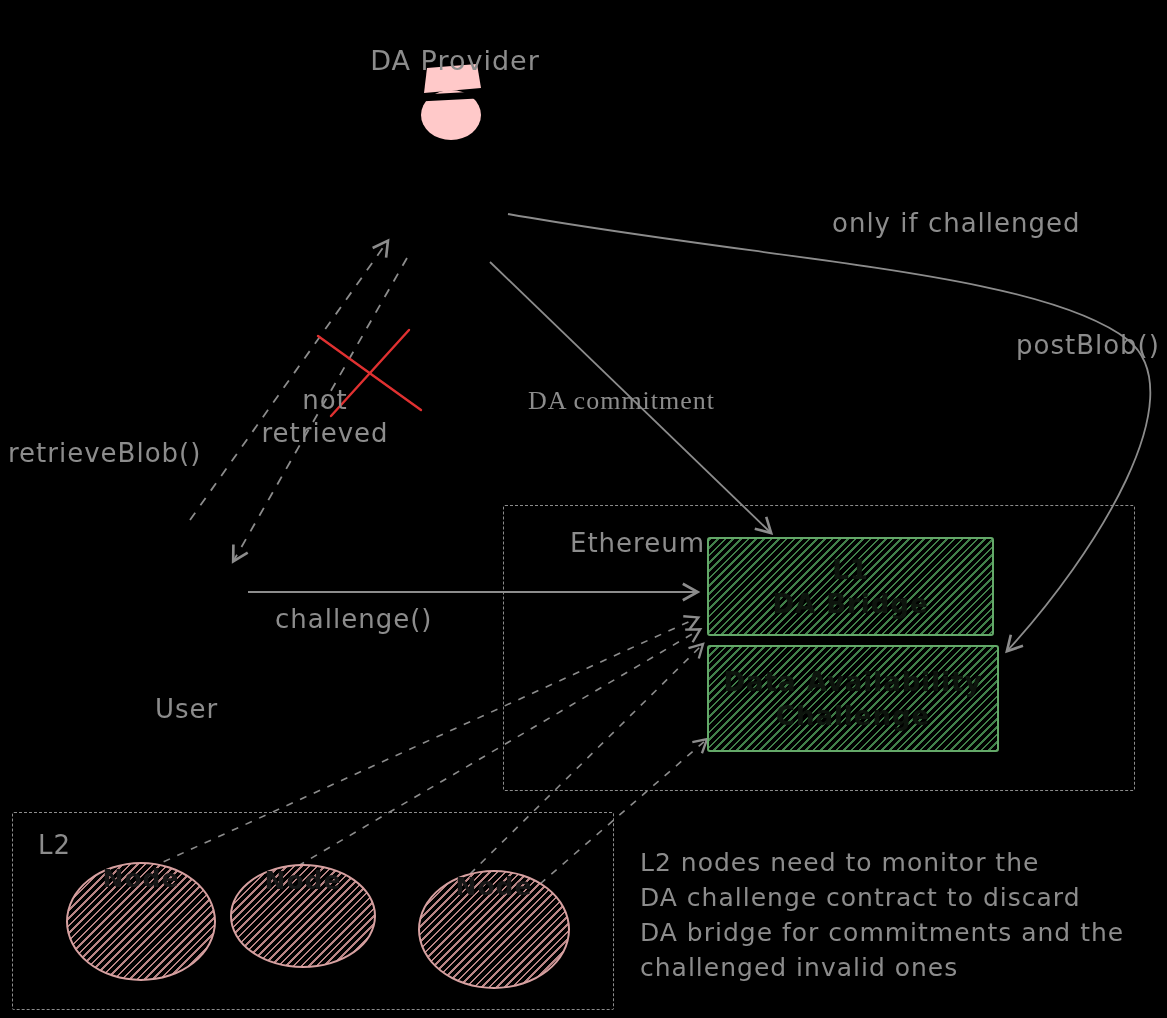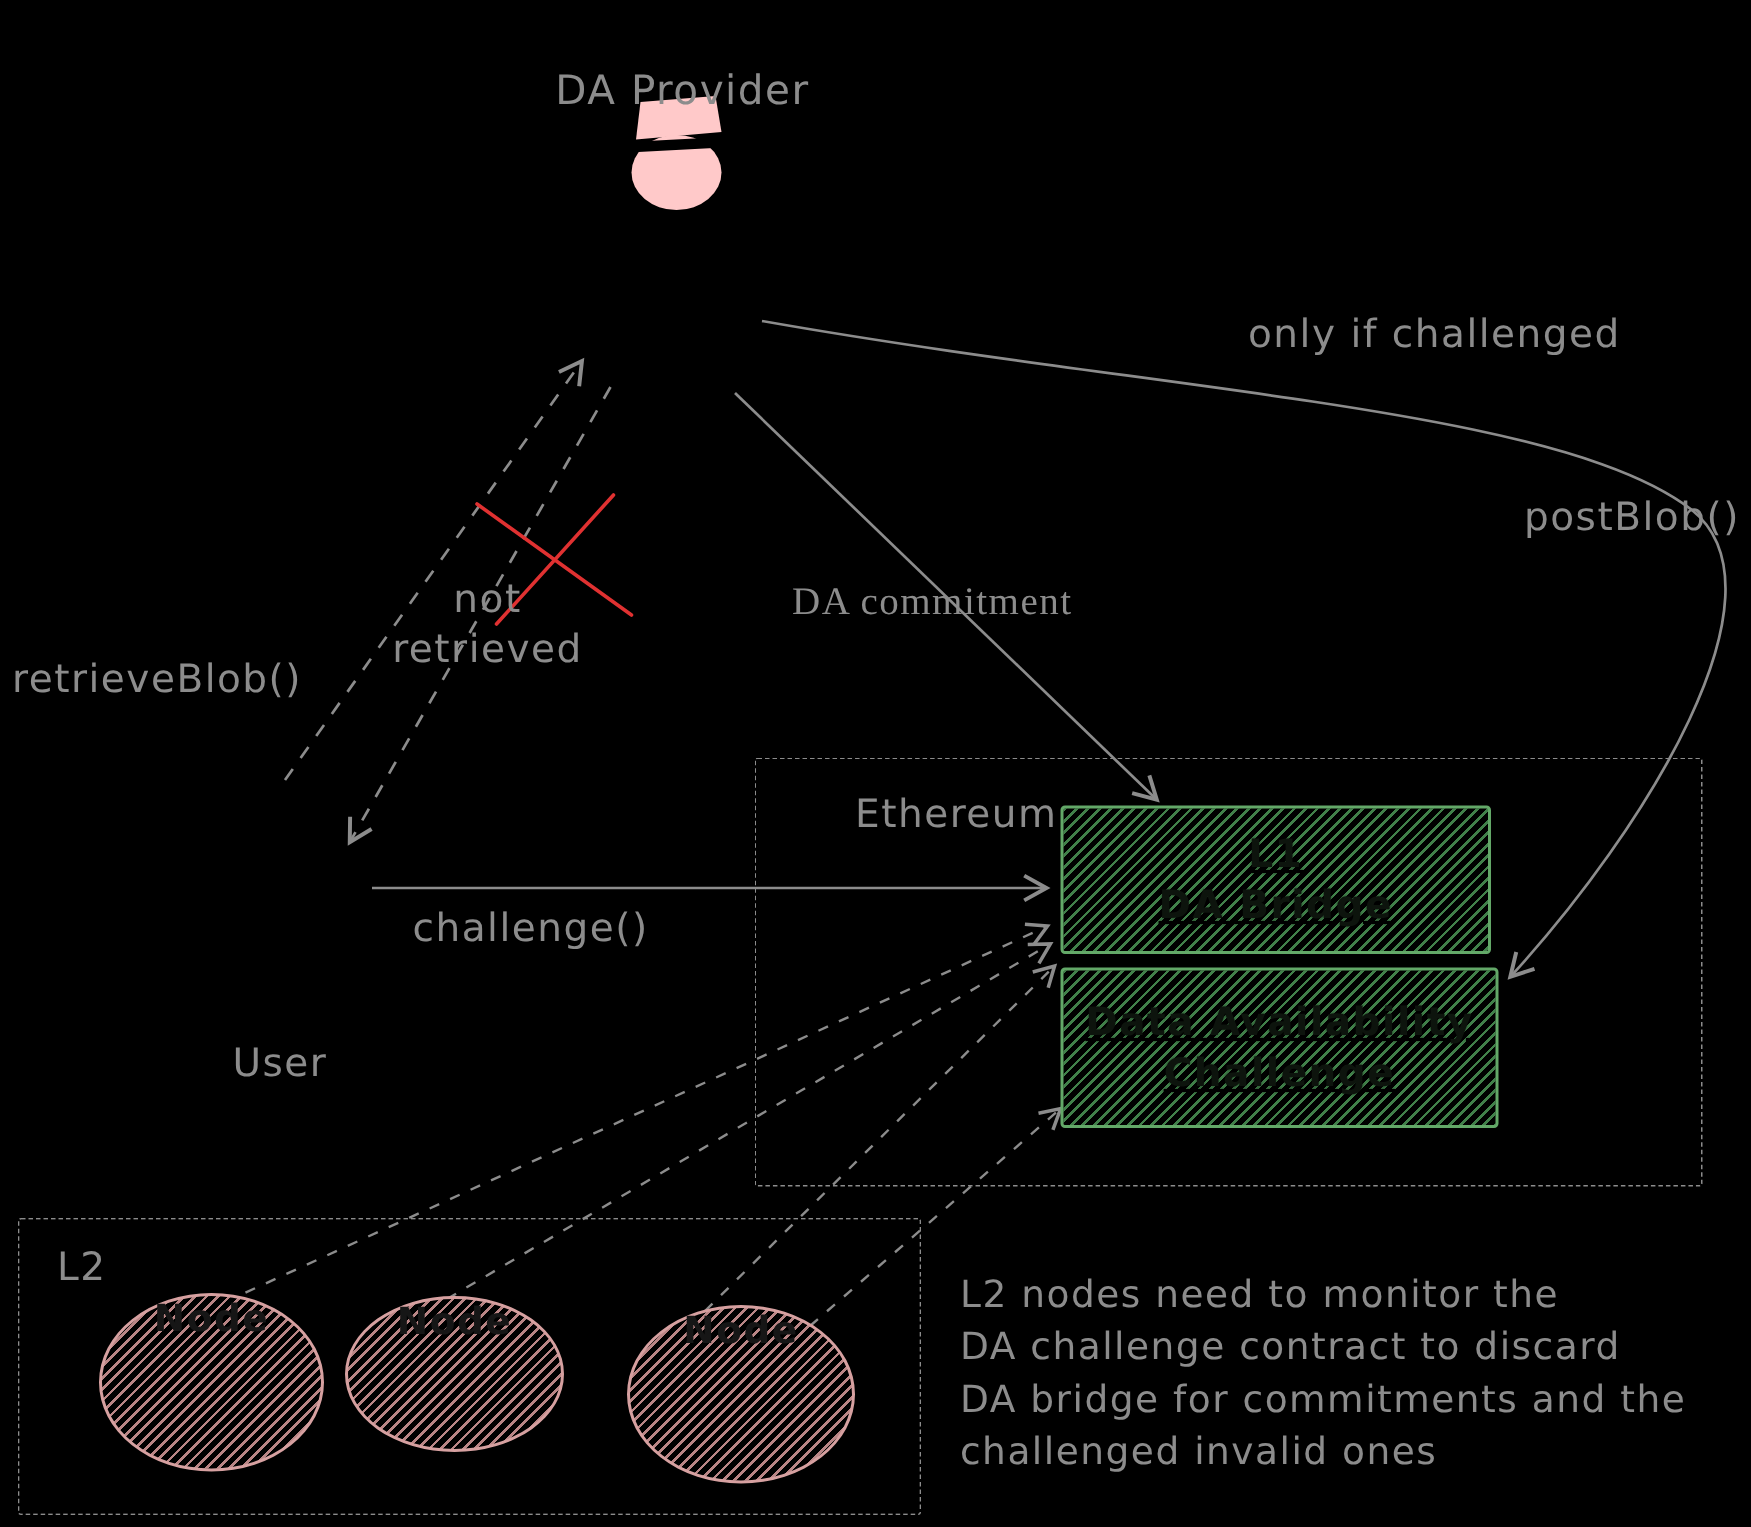--- a/index.html
+++ b/index.html
@@ -14,21 +14,21 @@
   }
   .label.center{text-align:center;}
   .dashed-box{
     position:absolute;border:1.8px dashed #8c8c8c;border-radius:2px;z-index:2;
   }
   .hatch-green{
     position:absolute;z-index:2;
     border:2px solid #63a868;border-radius:3px;
     background-color:#000;
     background-image:repeating-linear-gradient(135deg,#41804a 0 1.8px,transparent 1.8px 5.4px);
-    display:flex;flex-direction:column;align-items:center;justify-content:center;text-decoration:underline;
+    display:flex;flex-direction:column;align-items:center;justify-content:center;
   }
   .hatch-green .box-text{
     color:#0d140d;font-size:26px;font-weight:600;letter-spacing:1px;line-height:34px;
     text-shadow:0 0 2px rgba(0,0,0,.6);
   }
   .node-ellipse{
     position:absolute;z-index:3;border:2px solid #d6a0a0;border-radius:50%;
     background-color:#000;
     background-image:repeating-linear-gradient(135deg,#b98585 0 1.8px,transparent 1.8px 5.4px);
     display:flex;justify-content:center;

